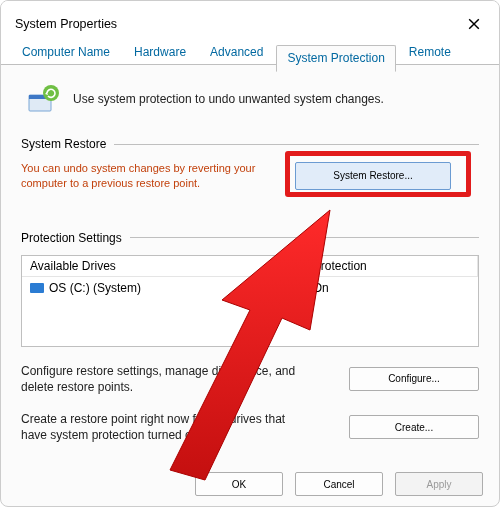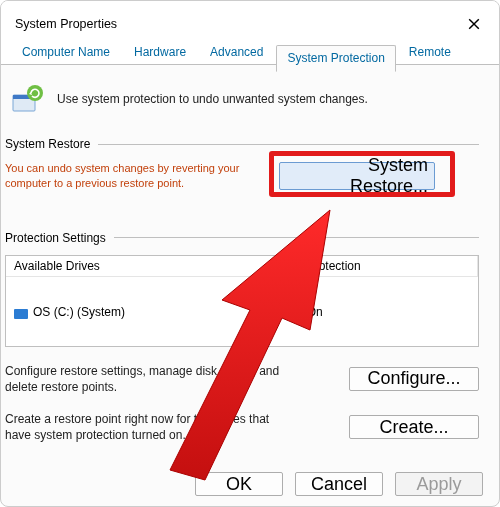--- a/index.html
+++ b/index.html
@@ -67,21 +67,21 @@
   }
   .tab.active {
     background: #fbfbfb;
     border: 1px solid #bfbfbf;
     border-bottom: 1px solid #fbfbfb;
     border-radius: 2px 2px 0 0;
     top: 8px;
   }
 
   .content {
-    padding: 10px 20px 10px 4px;
+    padding: 10px 20px 10px 20px;
   }
 
   .intro {
     display: flex;
     align-items: center;
     gap: 12px;
     padding: 6px 4px 14px 4px;
   }
   .intro .icon {
     width: 36px;
@@ -123,21 +123,21 @@
     font-size: 11px;
     color: #c2410c;
     line-height: 1.35;
     max-width: 260px;
   }
 
   .btn {
     background: #fdfdfd;
     border: 1px solid #adadad;
     border-radius: 2px;
-    font-size: 18px;
+    font-size: 10px;
     color: #000;
     cursor: pointer;
     height: 24px;
     display: inline-flex;
     align-items: center;
     justify-content: center;
     text-align: right;
   }
   .btn:disabled {
     color: #9a9a9a;
@@ -173,23 +173,22 @@
     border-right: 1px solid #e5e5e5;
   }
   .drives-row {
     display: flex;
     font-size: 12px;
     padding: 2px 0;
   }
   .drives-row .cell {
     padding: 2px 8px;
     display: flex;
-    align-items: flex-end;
+    align-items: center;
     gap: 5px;
-    margin-top: 24px;
   }
   .col-a, .cell-a { flex: 0 0 62%; }
   .col-b, .cell-b { flex: 1; }
 
   .drive-icon {
     width: 14px;
     height: 10px;
     background: #2b7cd3;
     border-radius: 1px;
     position: relative;

